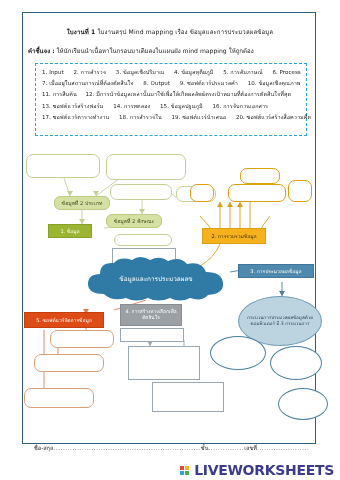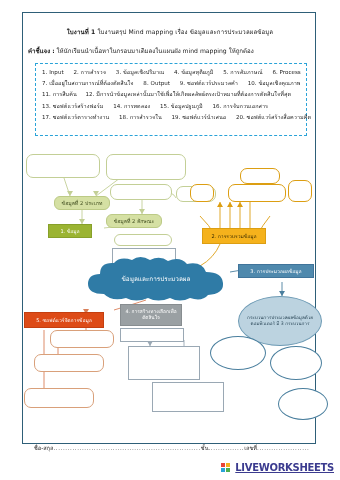--- a/index.html
+++ b/index.html
@@ -68,21 +68,21 @@
   
   .lines{position:absolute;inset:0;pointer-events:none;}
   
   .footer{
     position:absolute;left:34px;top:444px;width:270px;font-size:5.6px;
     white-space:nowrap;color:#1a1a1a;
   }
   .dots{letter-spacing:.6px;color:#555;}
   .brand{
     position:absolute;right:6px;top:462px;display:flex;align-items:center;gap:4px;
-    font-size:10px;font-weight:bold;color:#3b3b8f;letter-spacing:-.3px;text-decoration:underline;
+    font-size:14px;font-weight:bold;color:#3b3b8f;letter-spacing:-.3px;
   }
   .brand .sq{display:inline-block;width:9px;height:9px;position:relative;margin-right:1px;}
   .brand .sq i{position:absolute;width:4px;height:4px;display:block;}
 </style>
 </head>
 <body>
 
 <div id="page">
 
   <div class="sheet-border"></div>
@@ -211,21 +211,21 @@
     <div class="node blank-r" style="left:264px;top:40px;width:24px;height:22px;border-color:#dc9e12;"></div>
     <div class="node n-orange" style="left:178px;top:88px;width:64px;height:16px;font-size:5px;">2. การรวบรวมข้อมูล</div>
 
     <div class="cloud" style="left:58px;top:116px;width:148px;height:46px;">
       <svg viewBox="0 0 148 46" width="148" height="46">
         <path d="M22 38 Q6 38 6 28 Q6 18 18 18 Q18 6 32 7 Q38 0 50 4
                  Q58 -2 68 4 Q78 -1 86 5 Q98 0 105 8 Q120 5 124 16
                  Q140 16 141 27 Q142 38 126 39 Q120 46 108 42
                  Q98 47 88 42 Q76 47 66 42 Q54 47 44 42 Q30 46 22 38 Z" fill="#2f7ba6"></path>
       </svg>
-      <span>ข้อมูลและการประมวลผล</span>
+      <span>ข้อมูลและการประมวลผลข</span>
     </div>
 
     <div class="node n-blue2" style="left:214px;top:124px;width:76px;height:14px;font-size:5px;">3. การประมวลผลข้อมูล</div>
     <div class="node n-blue-ell" style="left:214px;top:156px;width:84px;height:50px;font-size:4.6px;padding:0 6px;">กระบวนการประมวลผลข้อมูลด้วยคอมพิวเตอร์ มี 3 กระบวนการ</div>
     <div class="node blank-ell" style="left:186px;top:196px;width:56px;height:34px;"></div>
     <div class="node blank-ell" style="left:246px;top:206px;width:52px;height:34px;"></div>
     <div class="node blank-ell" style="left:254px;top:248px;width:50px;height:32px;"></div>
 
     <div class="node n-red" style="left:0px;top:172px;width:80px;height:16px;font-size:5px;">5. ซอฟต์แวร์จัดการข้อมูล</div>
     <div class="node blank-r" style="left:26px;top:190px;width:64px;height:18px;"></div>

